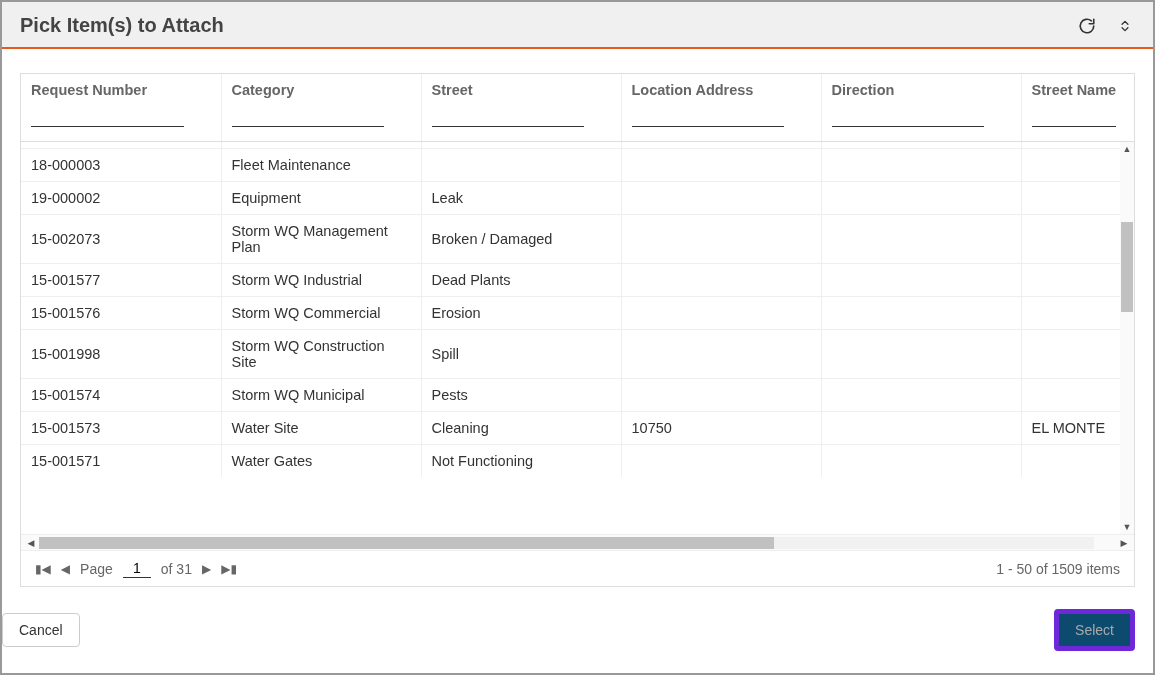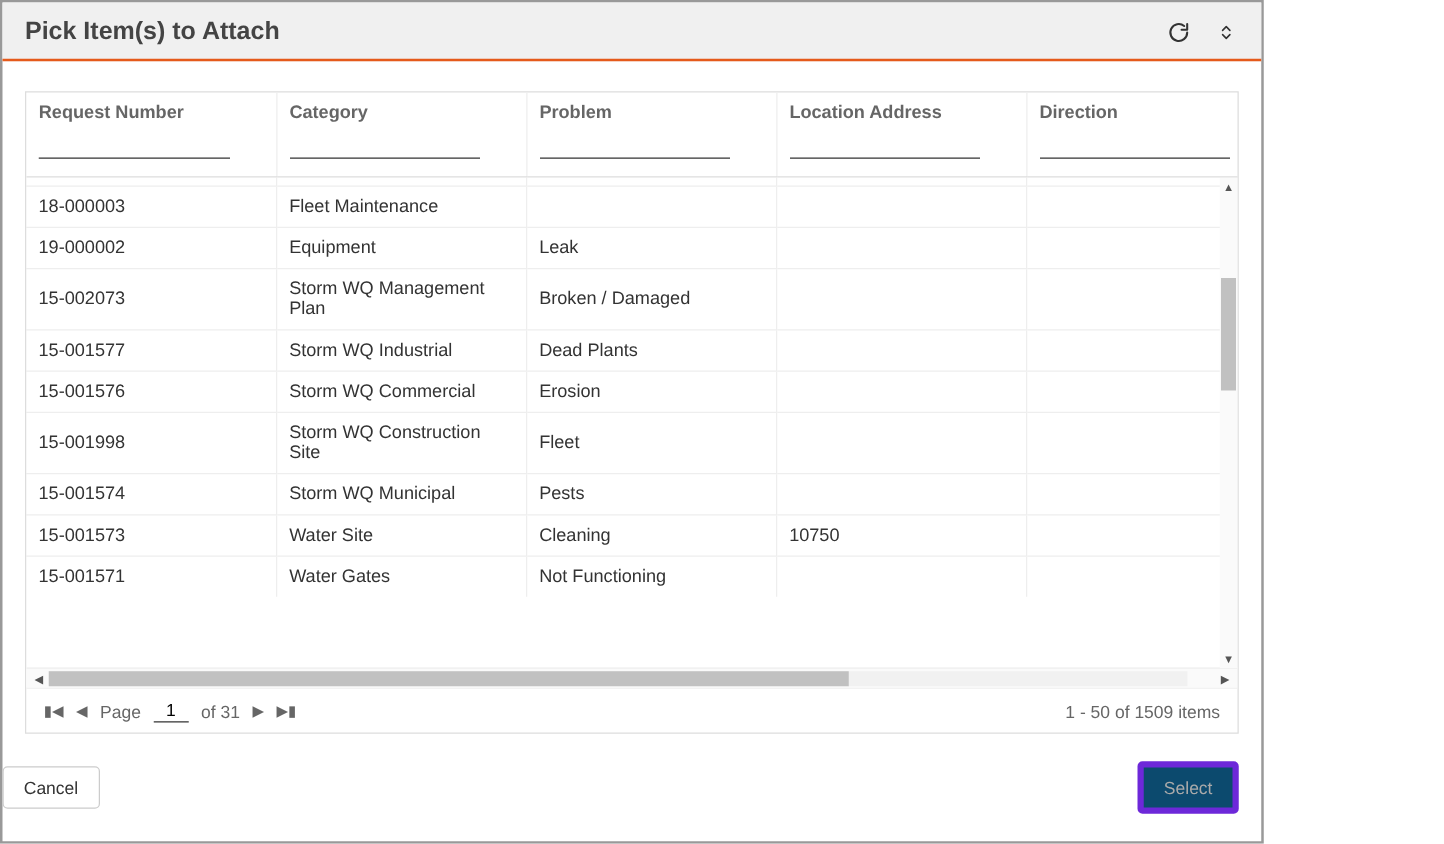--- a/index.html
+++ b/index.html
@@ -8,21 +8,21 @@
     padding: 0;
     width: 1155px;
     height: 675px;
     font-family: "Segoe UI", Arial, sans-serif;
     font-size: 14px;
     color: #333;
     background: #fff;
     overflow: hidden;
   }
   .modal {
-    width: 1011px;
+    width: 1155px;
     height: 675px;
     border: 2px solid #999;
     background: #fff;
     display: flex;
     flex-direction: column;
     position: relative;
   }
   .modal-header {
     background: #f0f0f0;
     border-bottom: 2px solid #e55a1b;
@@ -273,21 +273,21 @@
             <col class="col-cat">
             <col class="col-prob">
           <col class="col-loc">
             <col class="col-dir">
             <col class="col-street">
         </colgroup>
         <tbody>
             <tr>
           <th>Request Number</th>
           <th>Category</th>
-          <th>Problem</th>
+          <th>Street</th>
           <th>Location Address</th>
           <th>Direction</th>
           <th>Street Name</th>
         </tr>
         <tr class="filter-row">
           <td><input class="filter-input" value="" style=""></td>
           <td><input class="filter-input" value="" style=""></td>
           <td><input class="filter-input" value="" style=""></td>
           <td><input class="filter-input" value="" style=""></td>
           <td><input class="filter-input" value="" style=""></td>
@@ -351,21 +351,21 @@
                 <td>15-001576</td>
                 <td>Storm WQ Commercial</td>
                 <td>Erosion</td>
                 <td></td>
                 <td></td>
                 <td></td>
               </tr>
               <tr>
                 <td>15-001998</td>
                 <td>Storm WQ Construction Site</td>
-                <td>Fleet</td>
+                <td>Spill</td>
                 <td></td>
                 <td></td>
                 <td></td>
               </tr>
               <tr>
                 <td>15-001574</td>
                 <td>Storm WQ Municipal</td>
                 <td>Pests</td>
                 <td></td>
                 <td></td>

